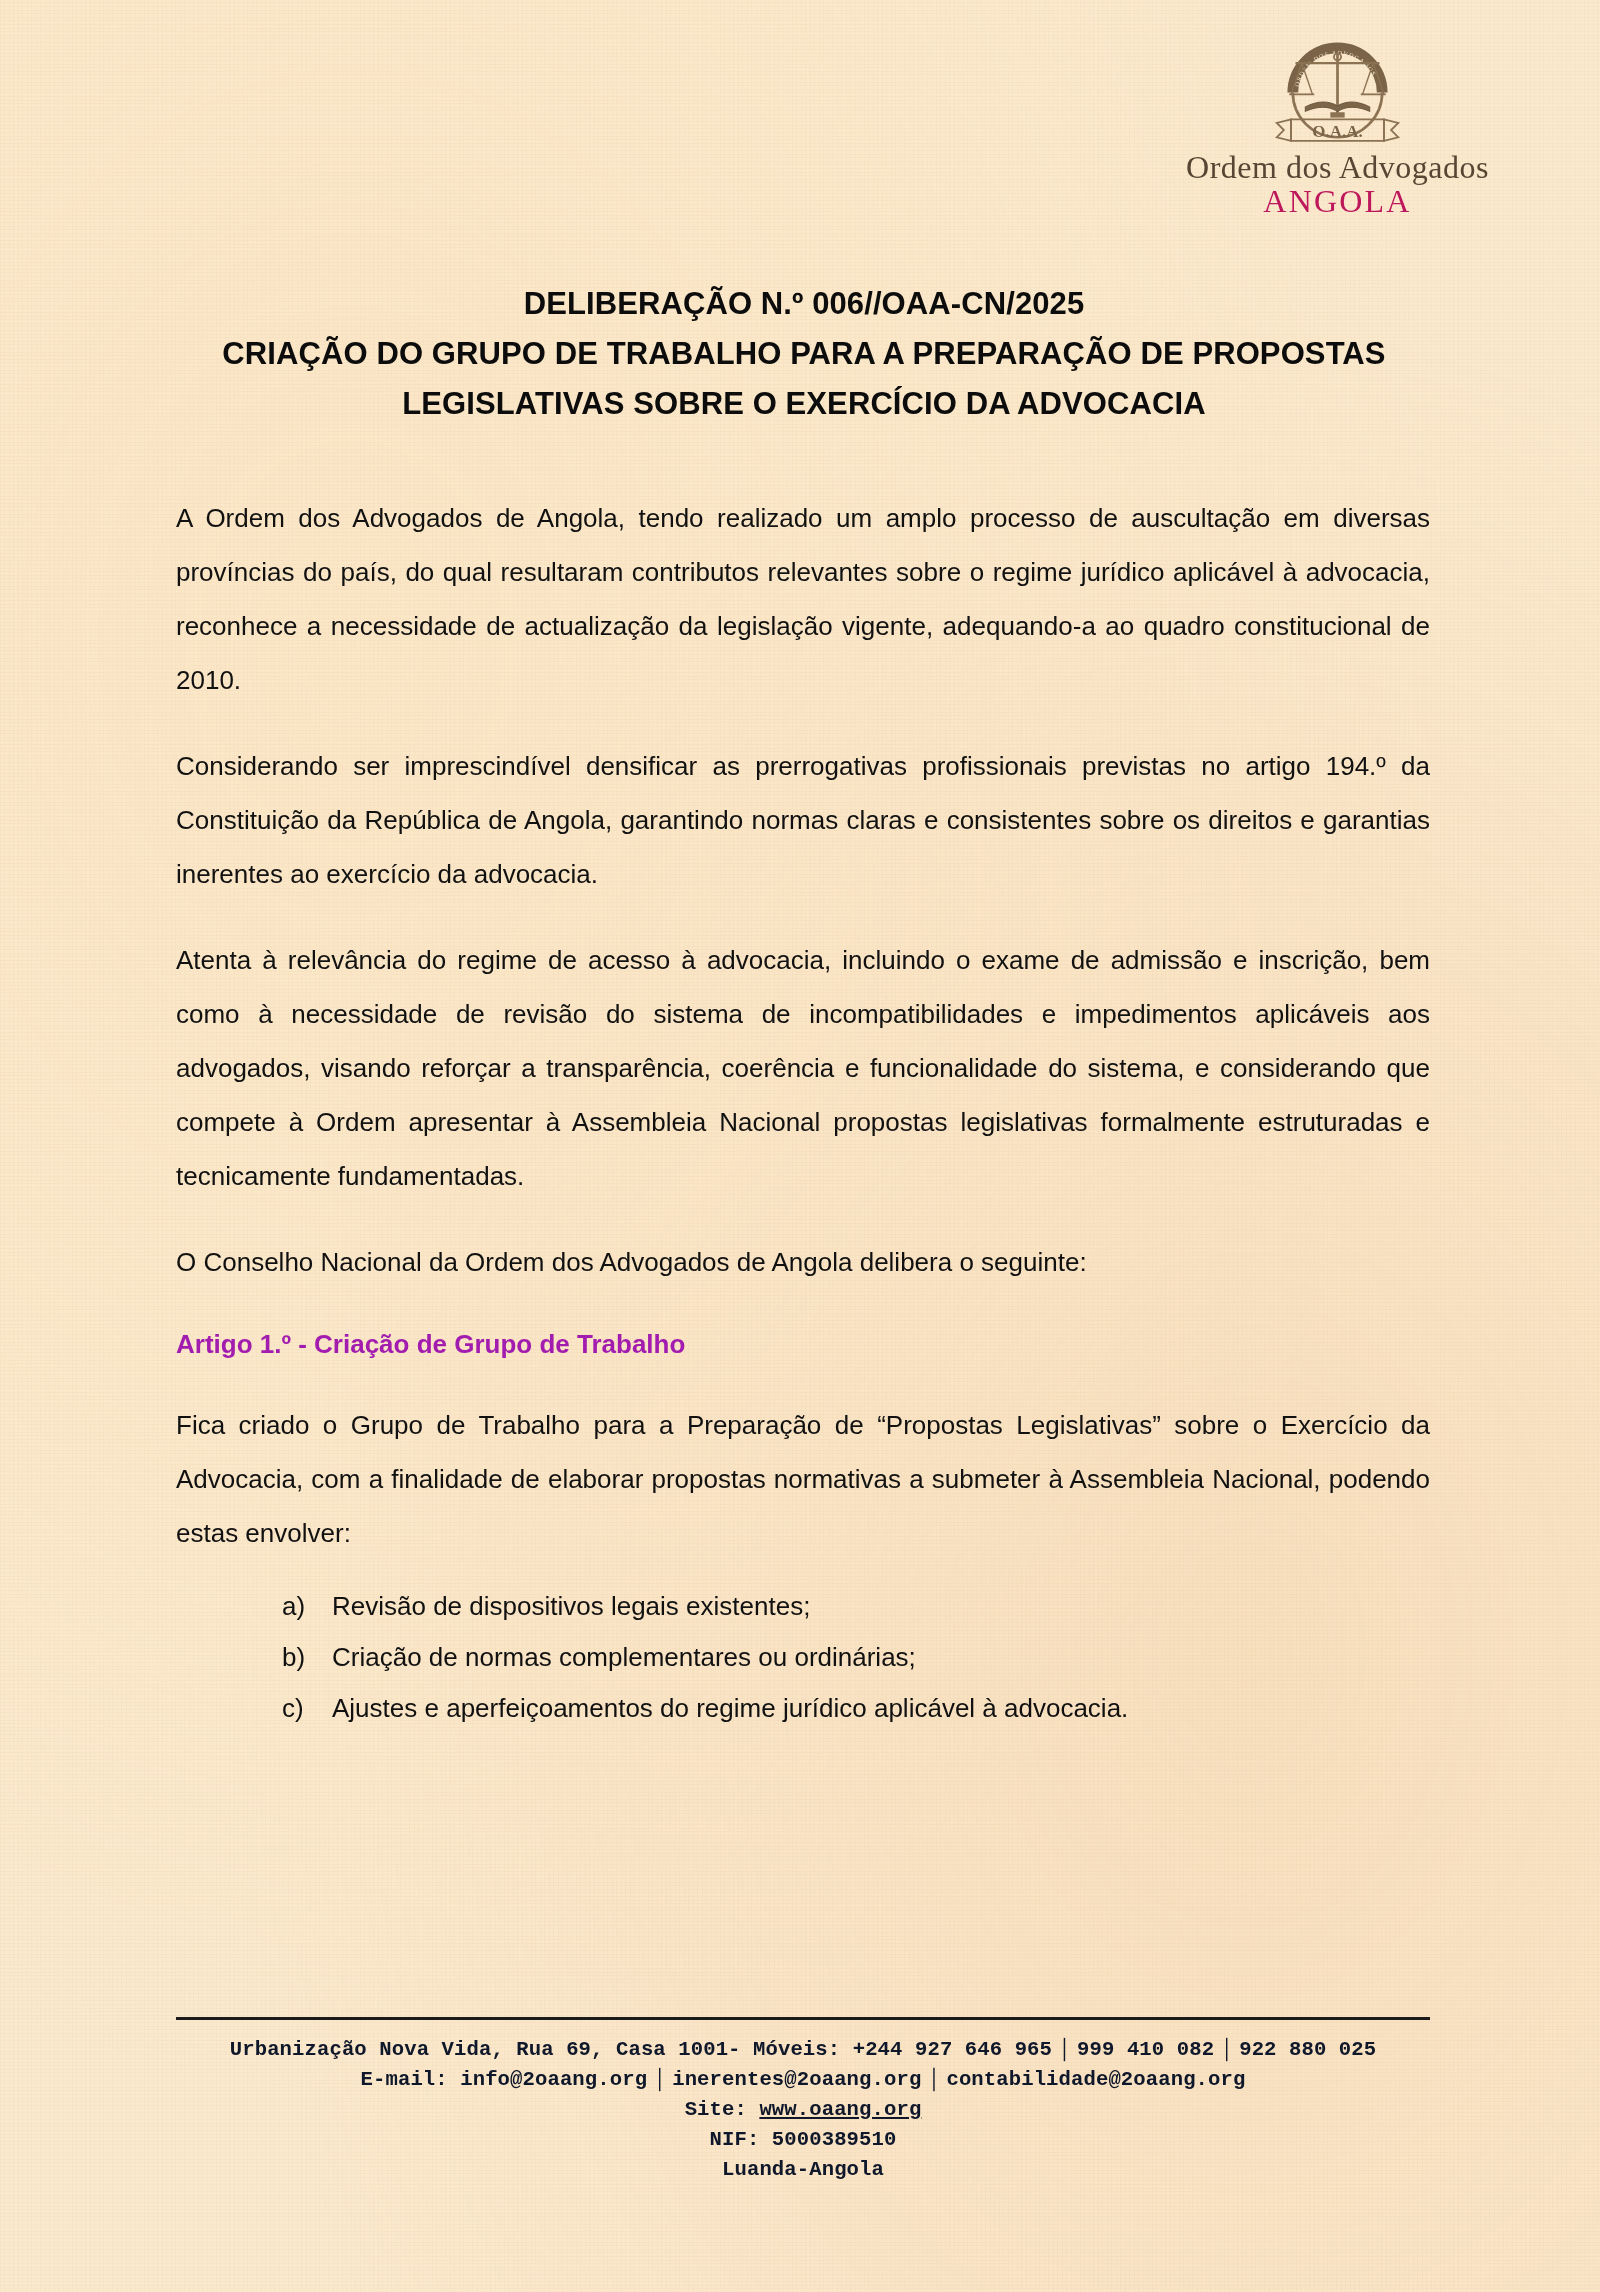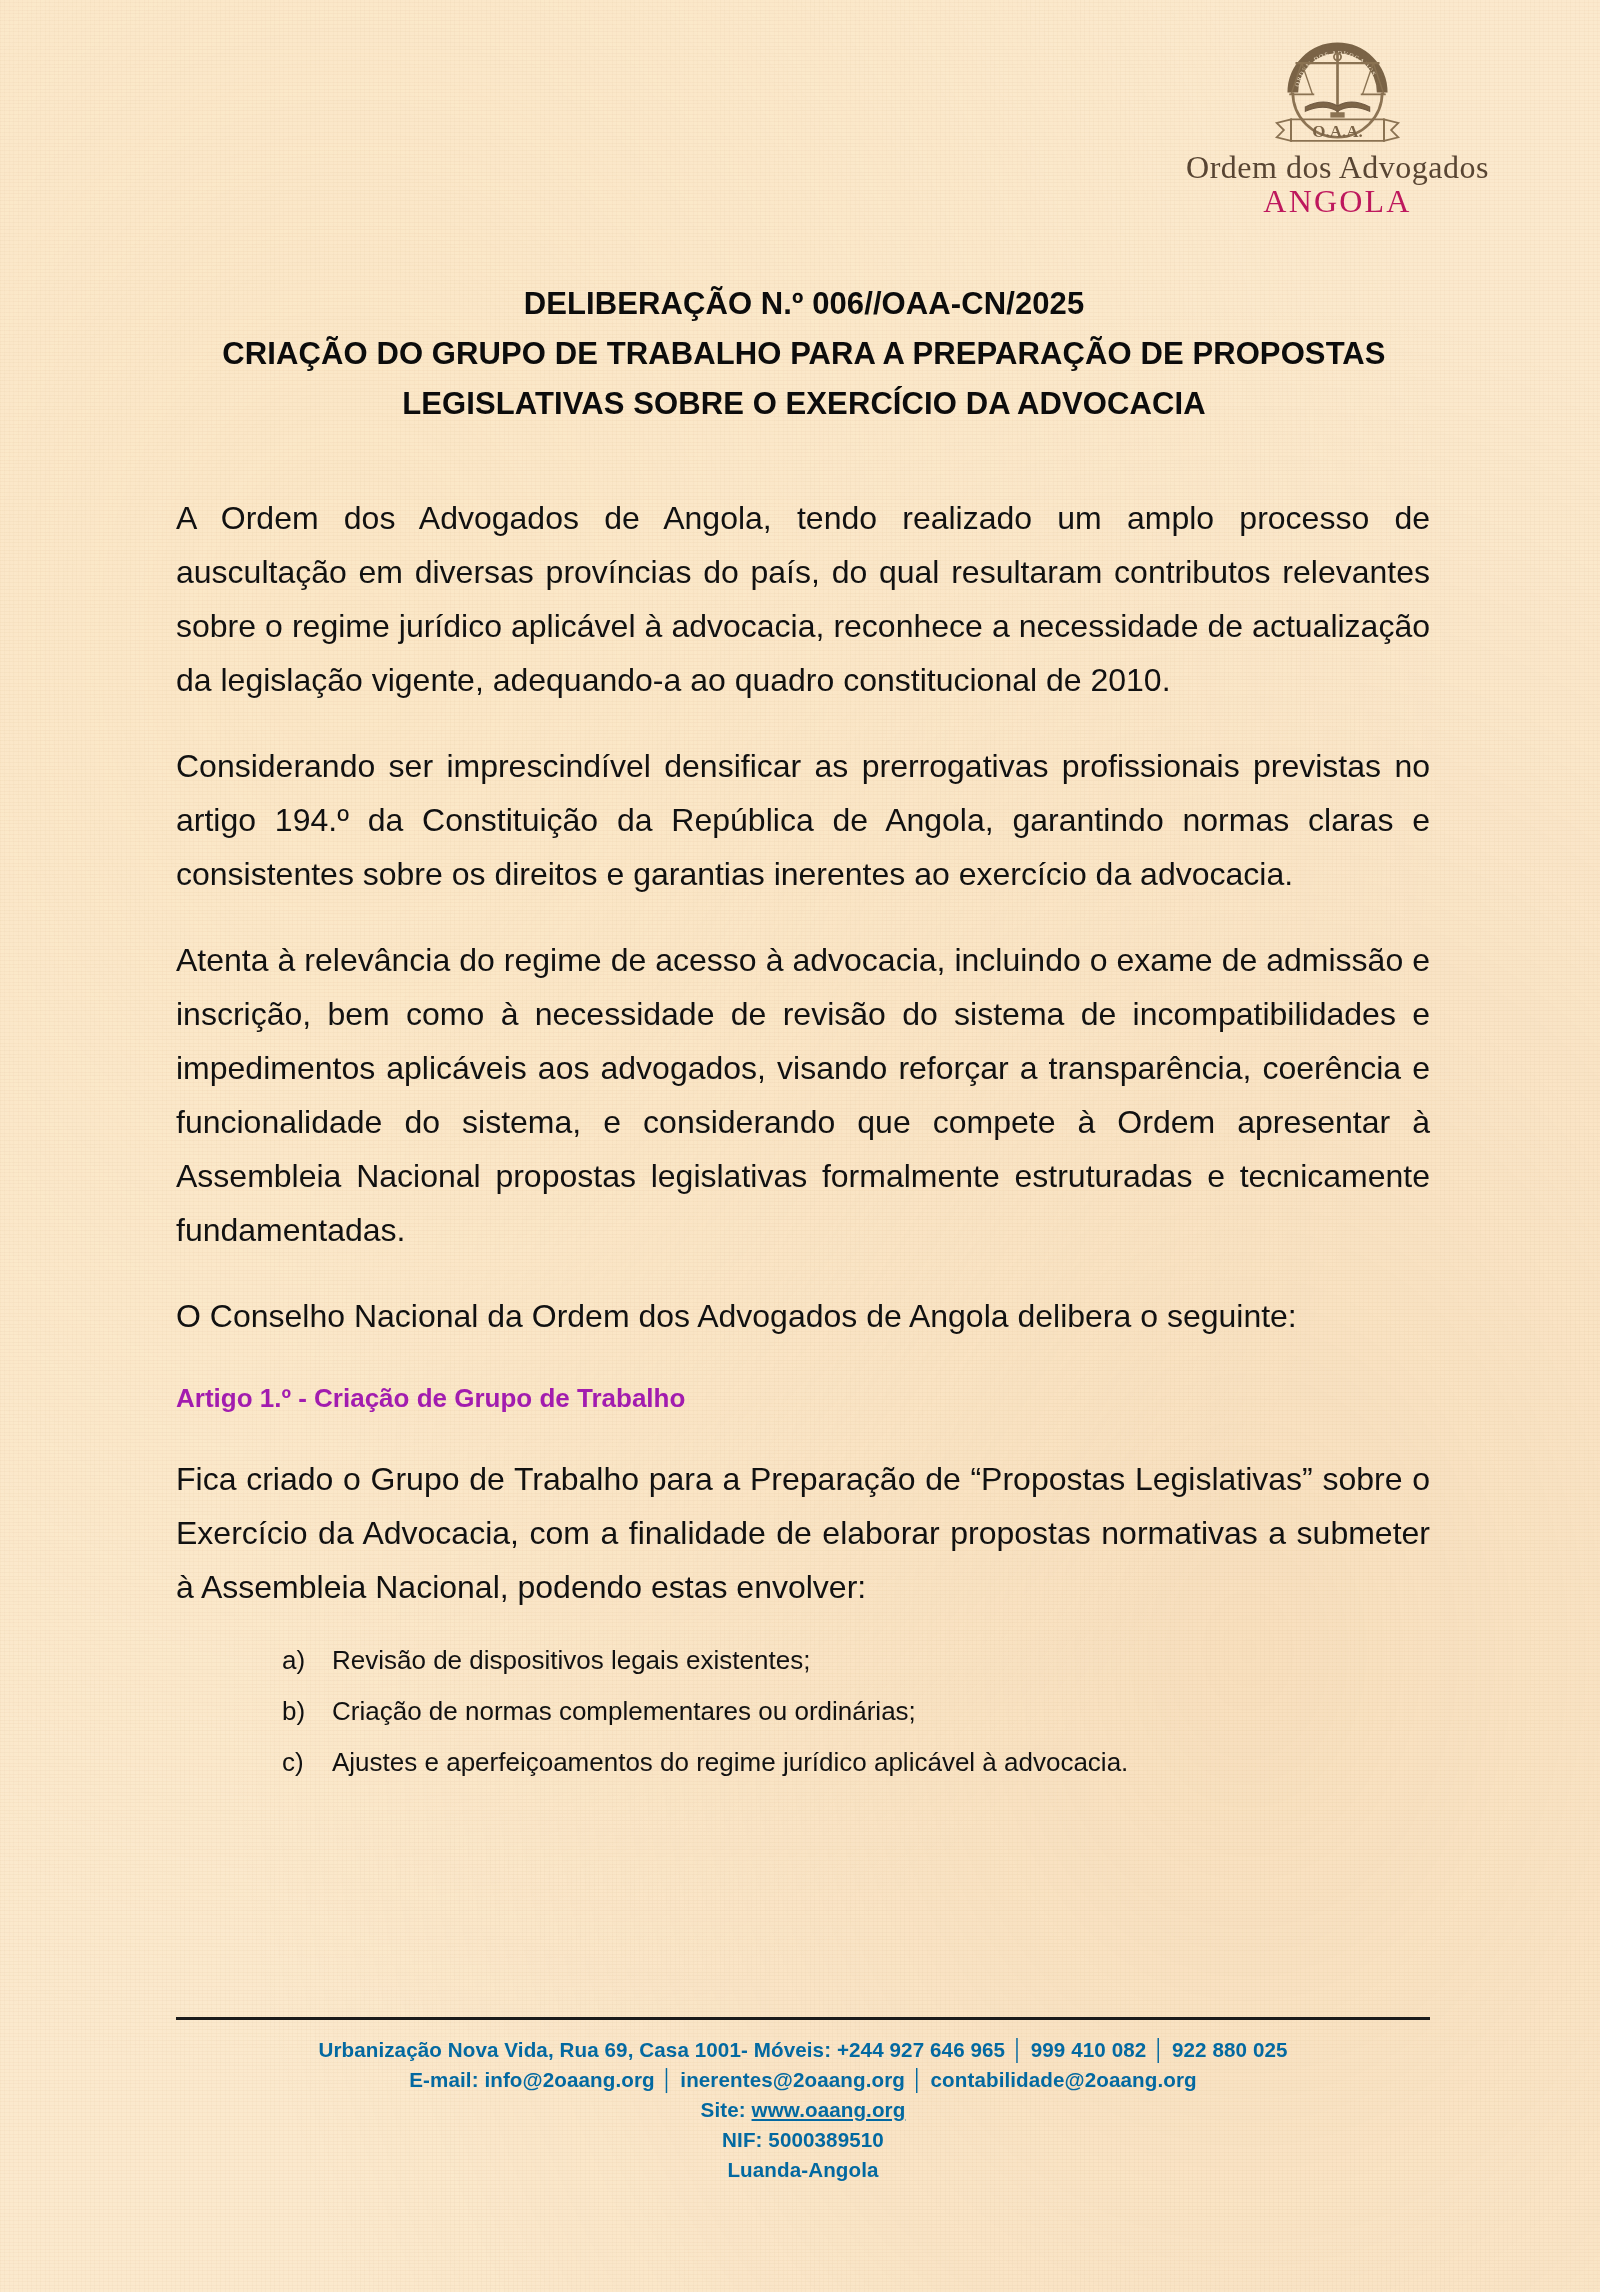--- a/index.html
+++ b/index.html
@@ -92,21 +92,21 @@
 
   
   .body-block {
     position: absolute;
     top: 491px;
     left: 176px;
     width: 1254px;
   }
   p.para {
     margin: 0 0 32px 0;
-    font-size: 32px;
+    font-size: 26px;
     line-height: 54px;
     text-align: justify;
     text-justify: inter-word;
     color: #111;
   }
   p.para.last-left {
     text-align: left;
   }
   h2.article {
     margin: 23px 0 30px 0;
@@ -143,25 +143,25 @@
     width: 1254px;
     text-align: center;
   }
   .footer-rule {
     height: 0;
     border-top: 3.6px solid #1b1b1b;
     width: 100%;
     margin-bottom: 15px;
   }
   .footer-line {
-    font-family: Liberation Sans, sans-serif;
+    font-family: Liberation Mono, monospace;
     font-weight: bold;
     font-size: 20.6px;
     line-height: 30px;
-    color: #0369a1;
+    color: #0f172a;
     letter-spacing: 0.1px;
   }
   .sep {
     display: inline-block;
     padding: 0 6.3px;
     font-weight: normal;
   }
   .site-url {
     text-decoration: underline;
     text-underline-offset: 1.8px;

